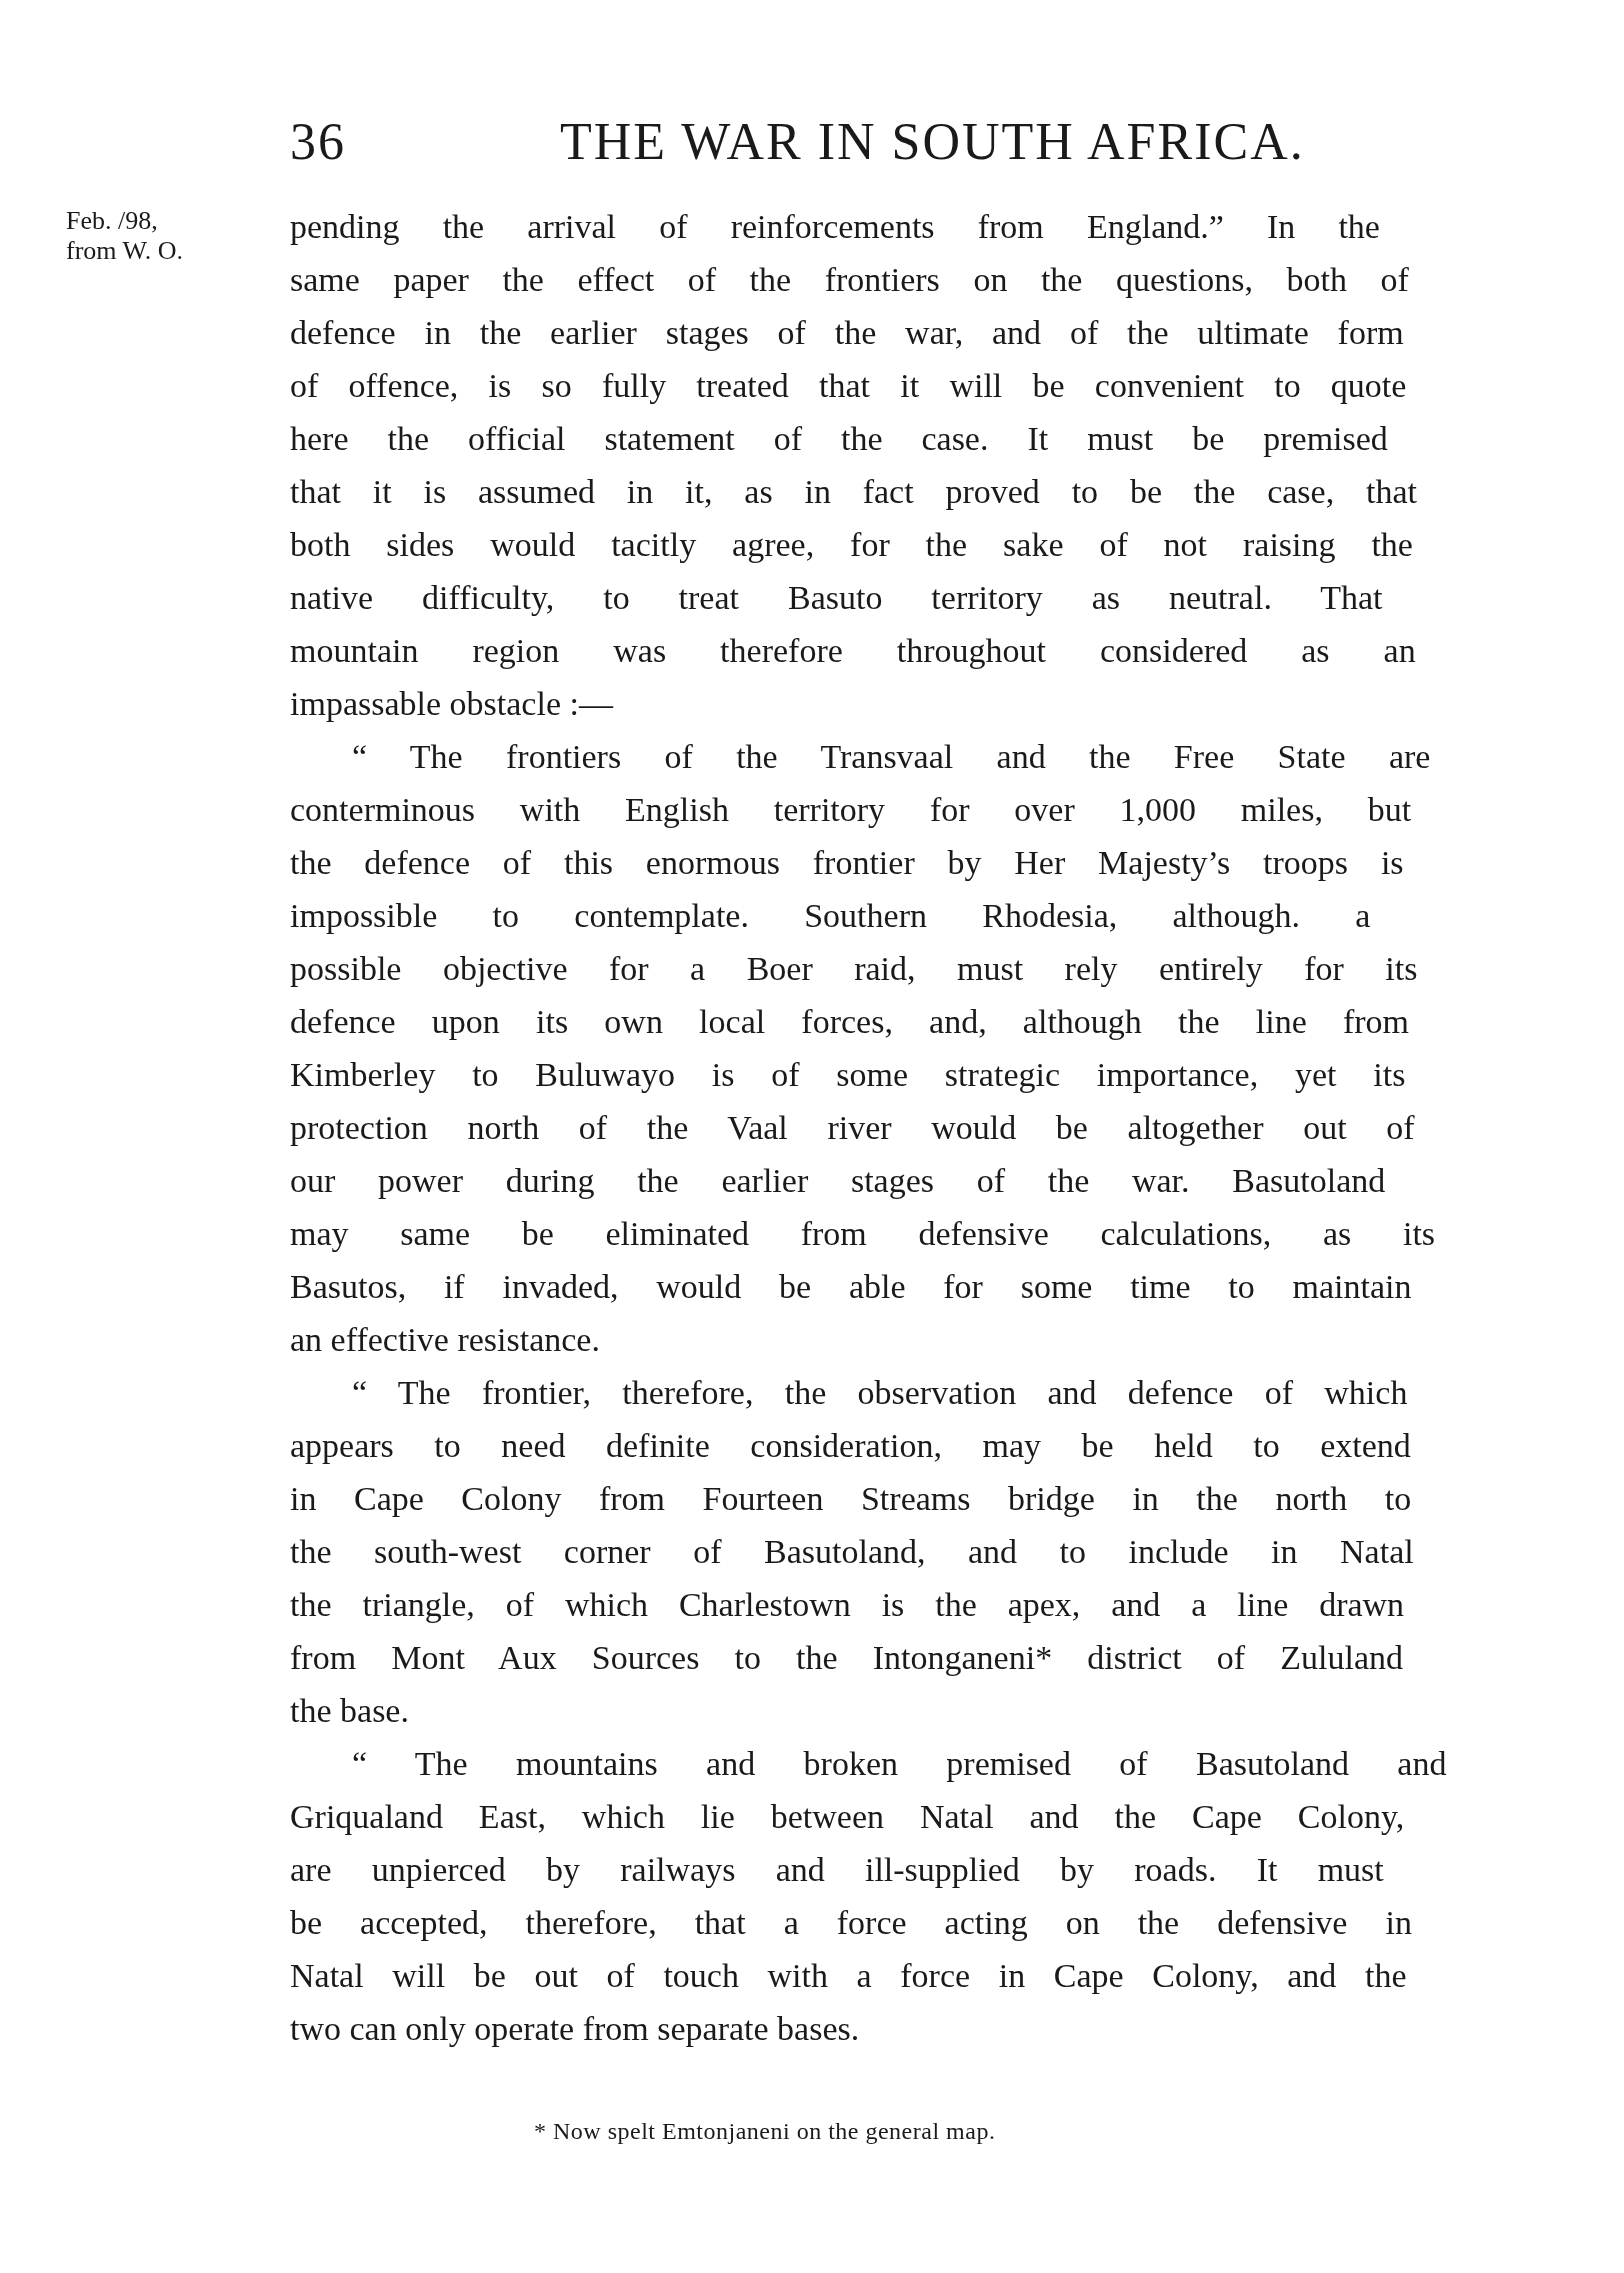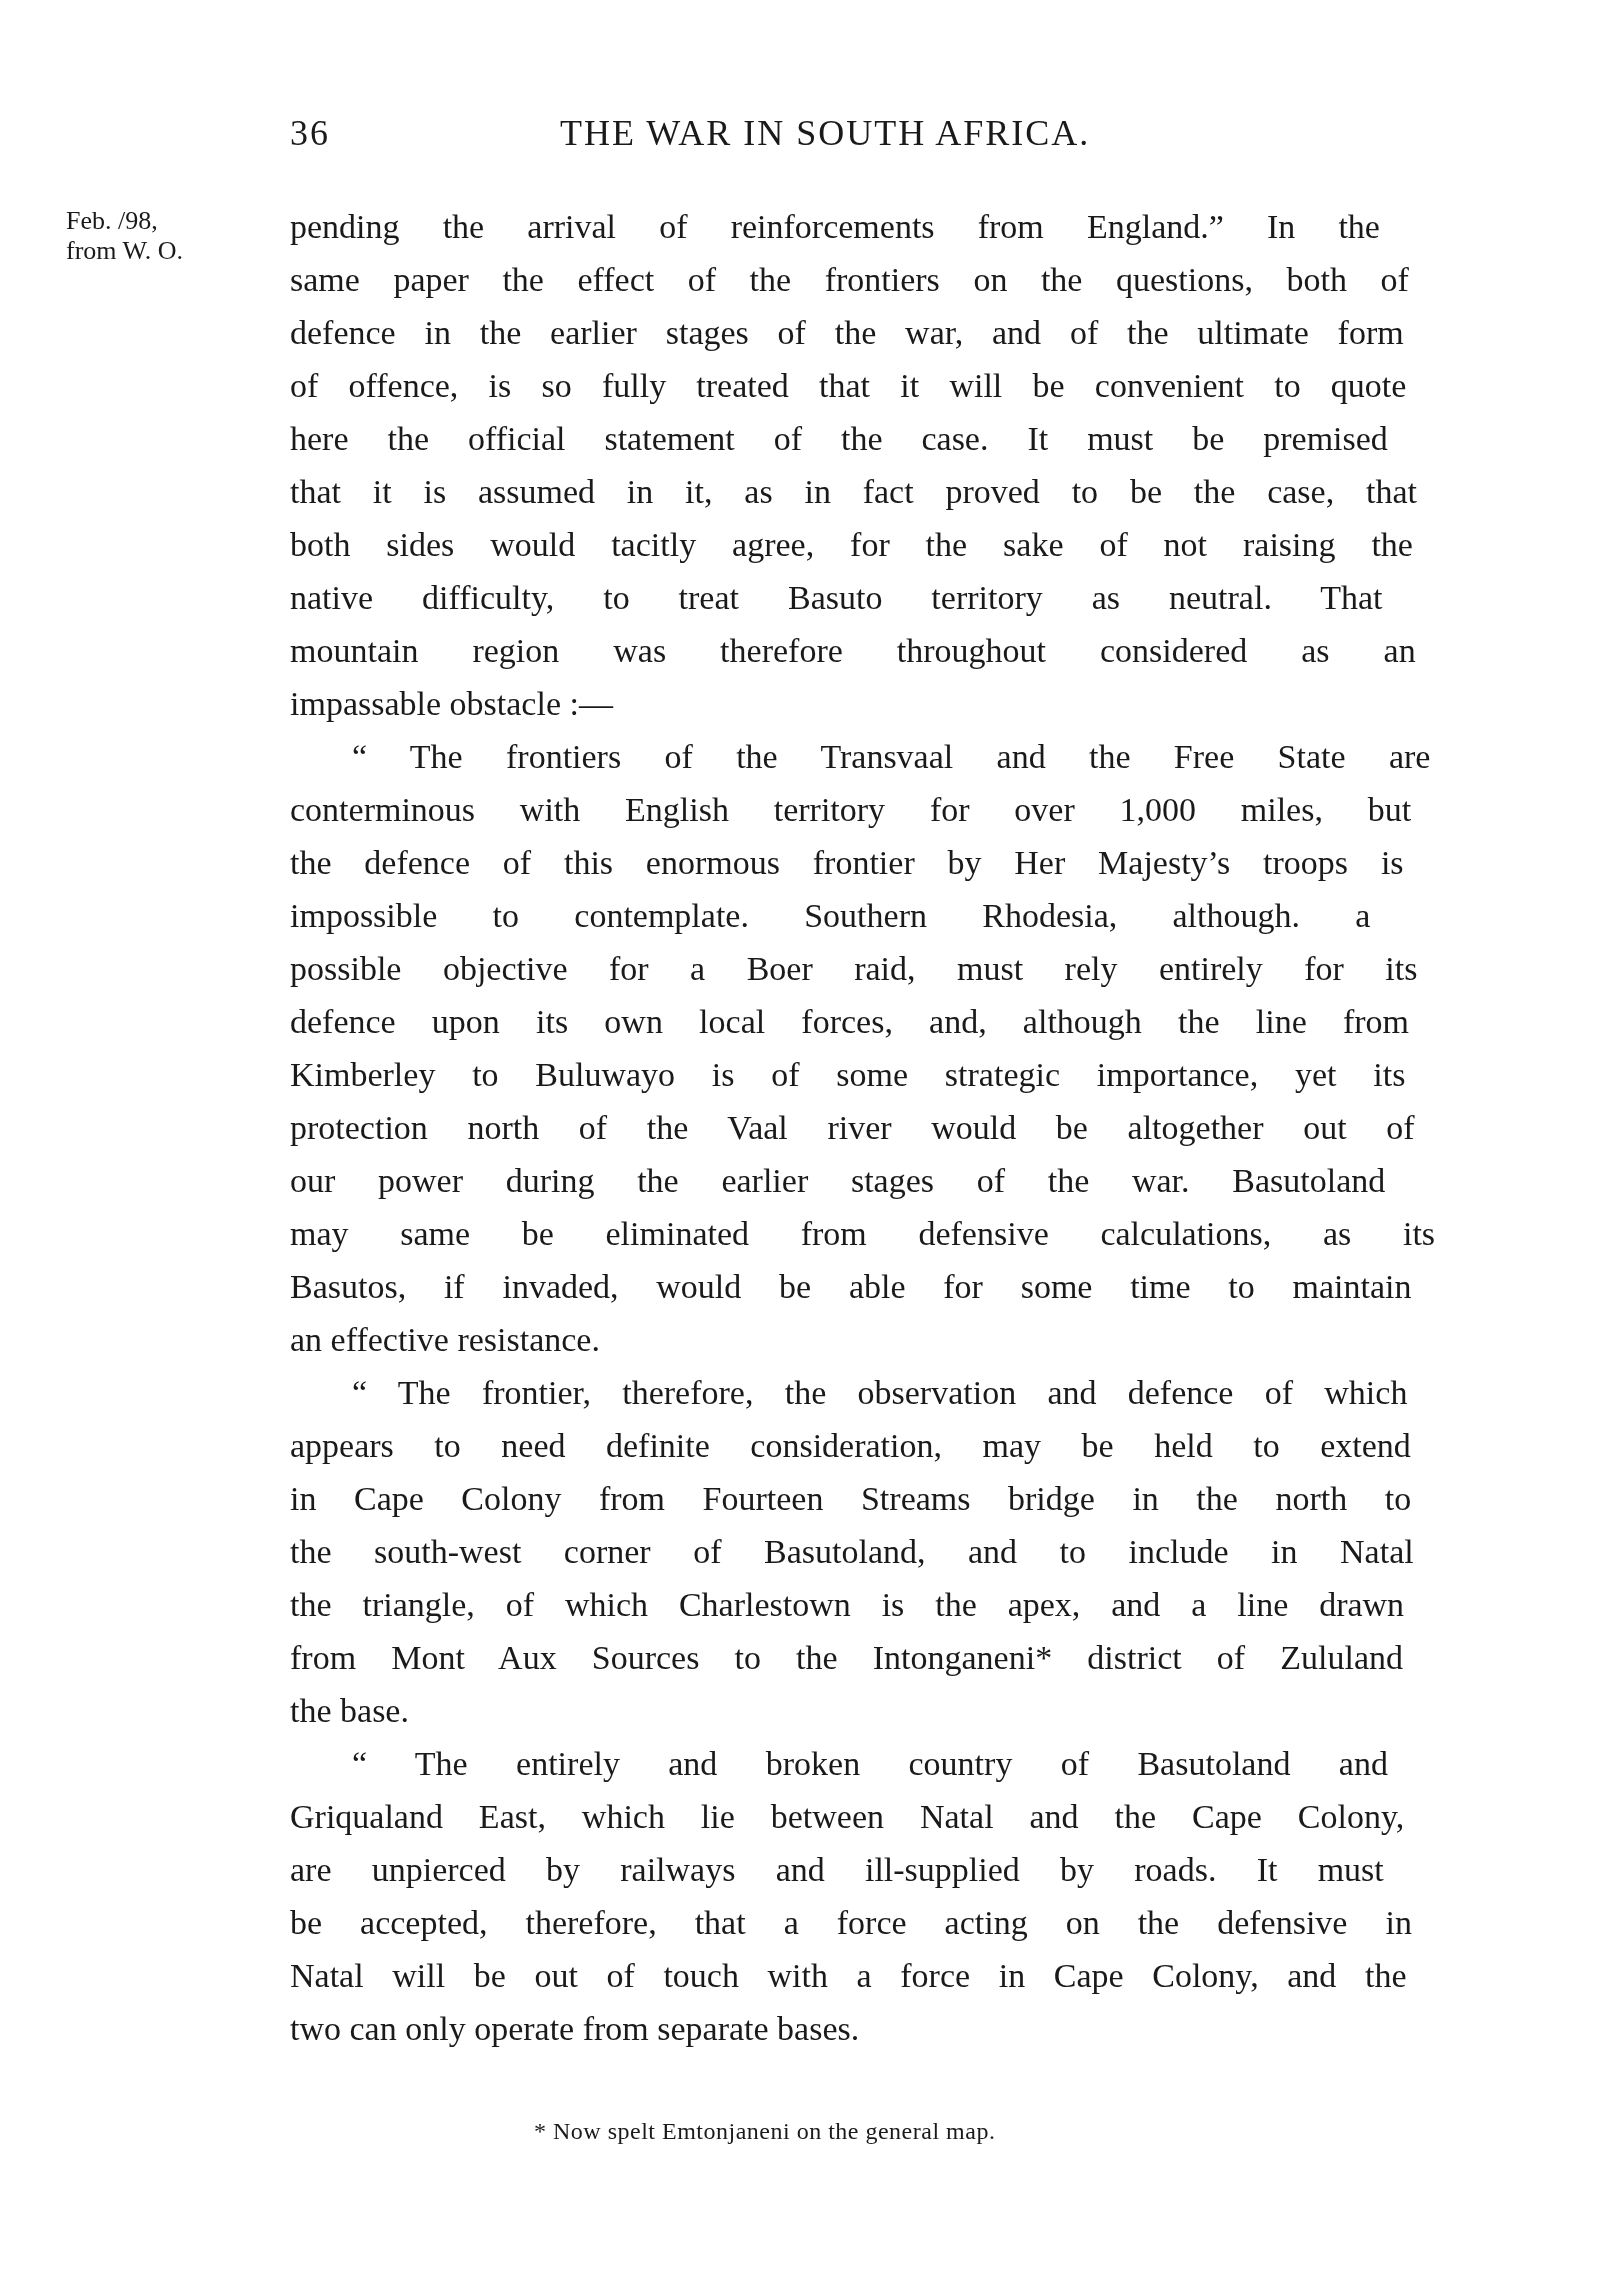--- a/index.html
+++ b/index.html
@@ -1,20 +1,20 @@
 <!DOCTYPE html>
 <html><head>
 <meta charset="utf-8">
 <style>
   html, body { margin: 0; padding: 0; background: #ffffff; }
   body { width: 1624px; height: 2273px; position: relative; overflow: hidden;
          font-family: "DejaVu Serif", "Liberation Serif", serif; color: #1a1a1a; }
   .page { position: absolute; inset: 0; }
   .running-head { position: absolute; top: 112px; left: 290px; width: 1020px; height: 50px;
-                  font-family: "Liberation Serif", serif; font-size: 36px; letter-spacing: 2px; text-align: right; }
+                  font-family: "Liberation Serif", serif; font-size: 52px; letter-spacing: 2px; text-align: right; }
   .page-number { position: absolute; left: 0; top: 0; }
   .head-title { position: absolute; left: 270px; top: 0; white-space: nowrap; }
   .margin-note { position: absolute; left: 66px; top: 206px; width: 200px;
                  font-family: "Liberation Serif", serif; font-size: 26px; line-height: 30px; }
   .body-text { position: absolute; left: 290px; top: 200px; width: 1280px; }
   .line { display: block; height: 53px; line-height: 53px; font-family: "Liberation Serif", serif;
           font-size: 34px; text-align: justify; text-align-last: justify; white-space: nowrap;
           overflow: visible; }
   .line.last { text-align-last: left; }
   .line.indent { padding-left: 62px; }
@@ -66,21 +66,21 @@
       <div class="paragraph">
         <span class="line indent" style="word-spacing: 22.7708px; text-align: left; text-align-last: left;">“ The frontier, therefore, the observation and defence of which</span>
         <span class="line" style="word-spacing: 32.0104px; text-align: left; text-align-last: left;">appears to need definite consideration, may be held to extend</span>
         <span class="line" style="word-spacing: 29.0156px; text-align: left; text-align-last: left;">in Cape Colony from Fourteen Streams bridge in the north to</span>
         <span class="line" style="word-spacing: 34px; text-align: left; text-align-last: left;">the south-west corner of Basutoland, and to include in Natal</span>
         <span class="line" style="word-spacing: 22.4034px; text-align: left; text-align-last: left;">the triangle, of which Charlestown is the apex, and a line drawn</span>
         <span class="line" style="word-spacing: 26.6146px; text-align: left; text-align-last: left;">from Mont Aux Sources to the Intonganeni* district of Zululand</span>
         <span class="line last">the base.</span>
       </div>
       <div class="paragraph">
-        <span class="line indent" style="word-spacing: 39.8672px; text-align: left; text-align-last: left;">“ The entirely and broken country of Basutoland and</span>
+        <span class="line indent" style="word-spacing: 39.8672px; text-align: left; text-align-last: left;">“ The mountains and broken premised of Basutoland and</span>
         <span class="line" style="word-spacing: 27.4236px; text-align: left; text-align-last: left;">Griqualand East, which lie between Natal and the Cape Colony,</span>
         <span class="line" style="word-spacing: 31.725px; text-align: left; text-align-last: left;">are unpierced by railways and ill-supplied by roads.  It must</span>
         <span class="line" style="word-spacing: 29.5px; text-align: left; text-align-last: left;">be accepted, therefore, that a force acting on the defensive in</span>
         <span class="line" style="word-spacing: 20.1058px; text-align: left; text-align-last: left;">Natal will be out of touch with a force in Cape Colony, and the</span>
         <span class="line last">two can only operate from separate bases.</span>
       </div>
     </div>
 
   <div class="footnote">* Now spelt Emtonjaneni on the general map.</div>
 </div>

